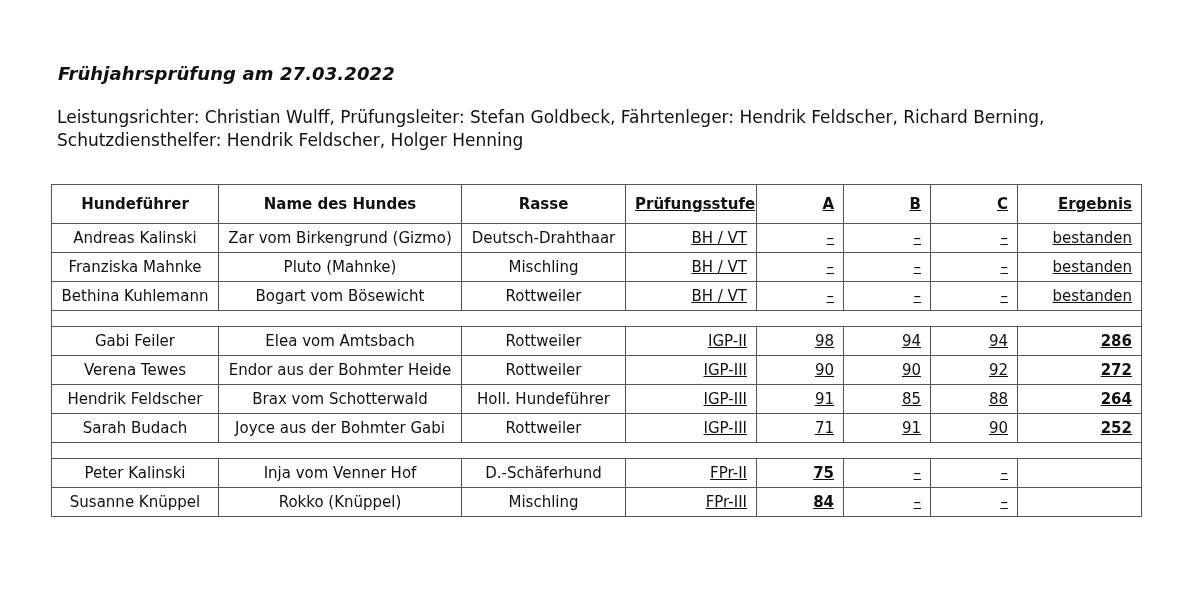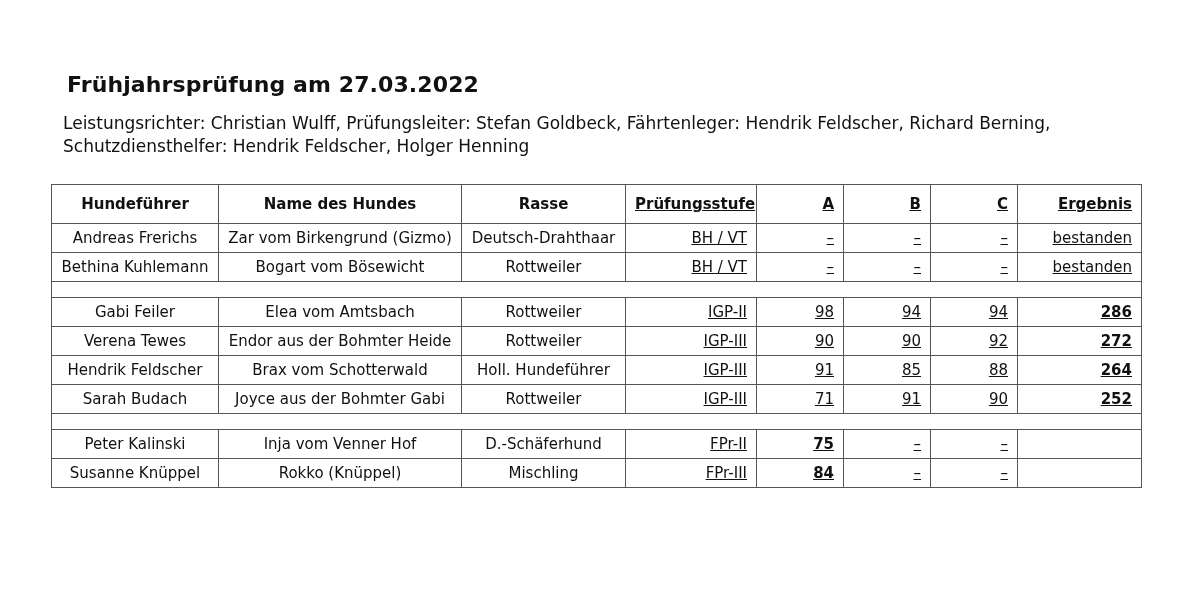--- a/index.html
+++ b/index.html
@@ -12,33 +12,34 @@
       height: 611px;
       position: relative;
       font-family: "DejaVu Sans", sans-serif;
       color: #111111;
       overflow: hidden;
     }
     .title {
       position: absolute;
       left: 51px;
       top: 56px;
-      font-size: 22px;
+      font-size: 18px;
       font-weight: bold;
       letter-spacing: 0.1px;
-      margin: 16px;
+      margin: 7px;
+      font-style: italic;
     }
     .staff {
       position: absolute;
       left: 51px;
       top: 100px;
       width: 1100px;
       font-size: 17px;
       line-height: 23px;
-      margin: 12px;
+      margin: 6px;
     }
     table.results {
       position: absolute;
       left: 51px;
       top: 184px;
       width: 1090px;
       border-collapse: collapse;
       font-size: 15px;
       table-layout: fixed;
     }
@@ -90,23 +91,33 @@
       <th class="center">Prüfungsstufe</th>
       <th class="center">A</th>
       <th class="center">B</th>
       <th class="center">C</th>
       <th class="center">Ergebnis</th>
     </tr>
   </thead>
   <tbody>
 
     <tr>
-      <td class="left">Andreas Frerichs</td>
+      <td class="left">Andreas Kalinski</td>
       <td class="left">Zar vom Birkengrund (Gizmo)</td>
       <td class="left">Deutsch-Drahthaar</td>
+      <td class="center">BH / VT</td>
+      <td class="center">–</td>
+      <td class="center">–</td>
+      <td class="center">–</td>
+      <td class="center">bestanden</td>
+    </tr>
+    <tr>
+      <td class="left">Franziska Mahnke</td>
+      <td class="left">Pluto (Mahnke)</td>
+      <td class="left">Mischling</td>
       <td class="center">BH / VT</td>
       <td class="center">–</td>
       <td class="center">–</td>
       <td class="center">–</td>
       <td class="center">bestanden</td>
     </tr>
     <tr>
       <td class="left">Bethina Kuhlemann</td>
       <td class="left">Bogart vom Bösewicht</td>
       <td class="left">Rottweiler</td>

